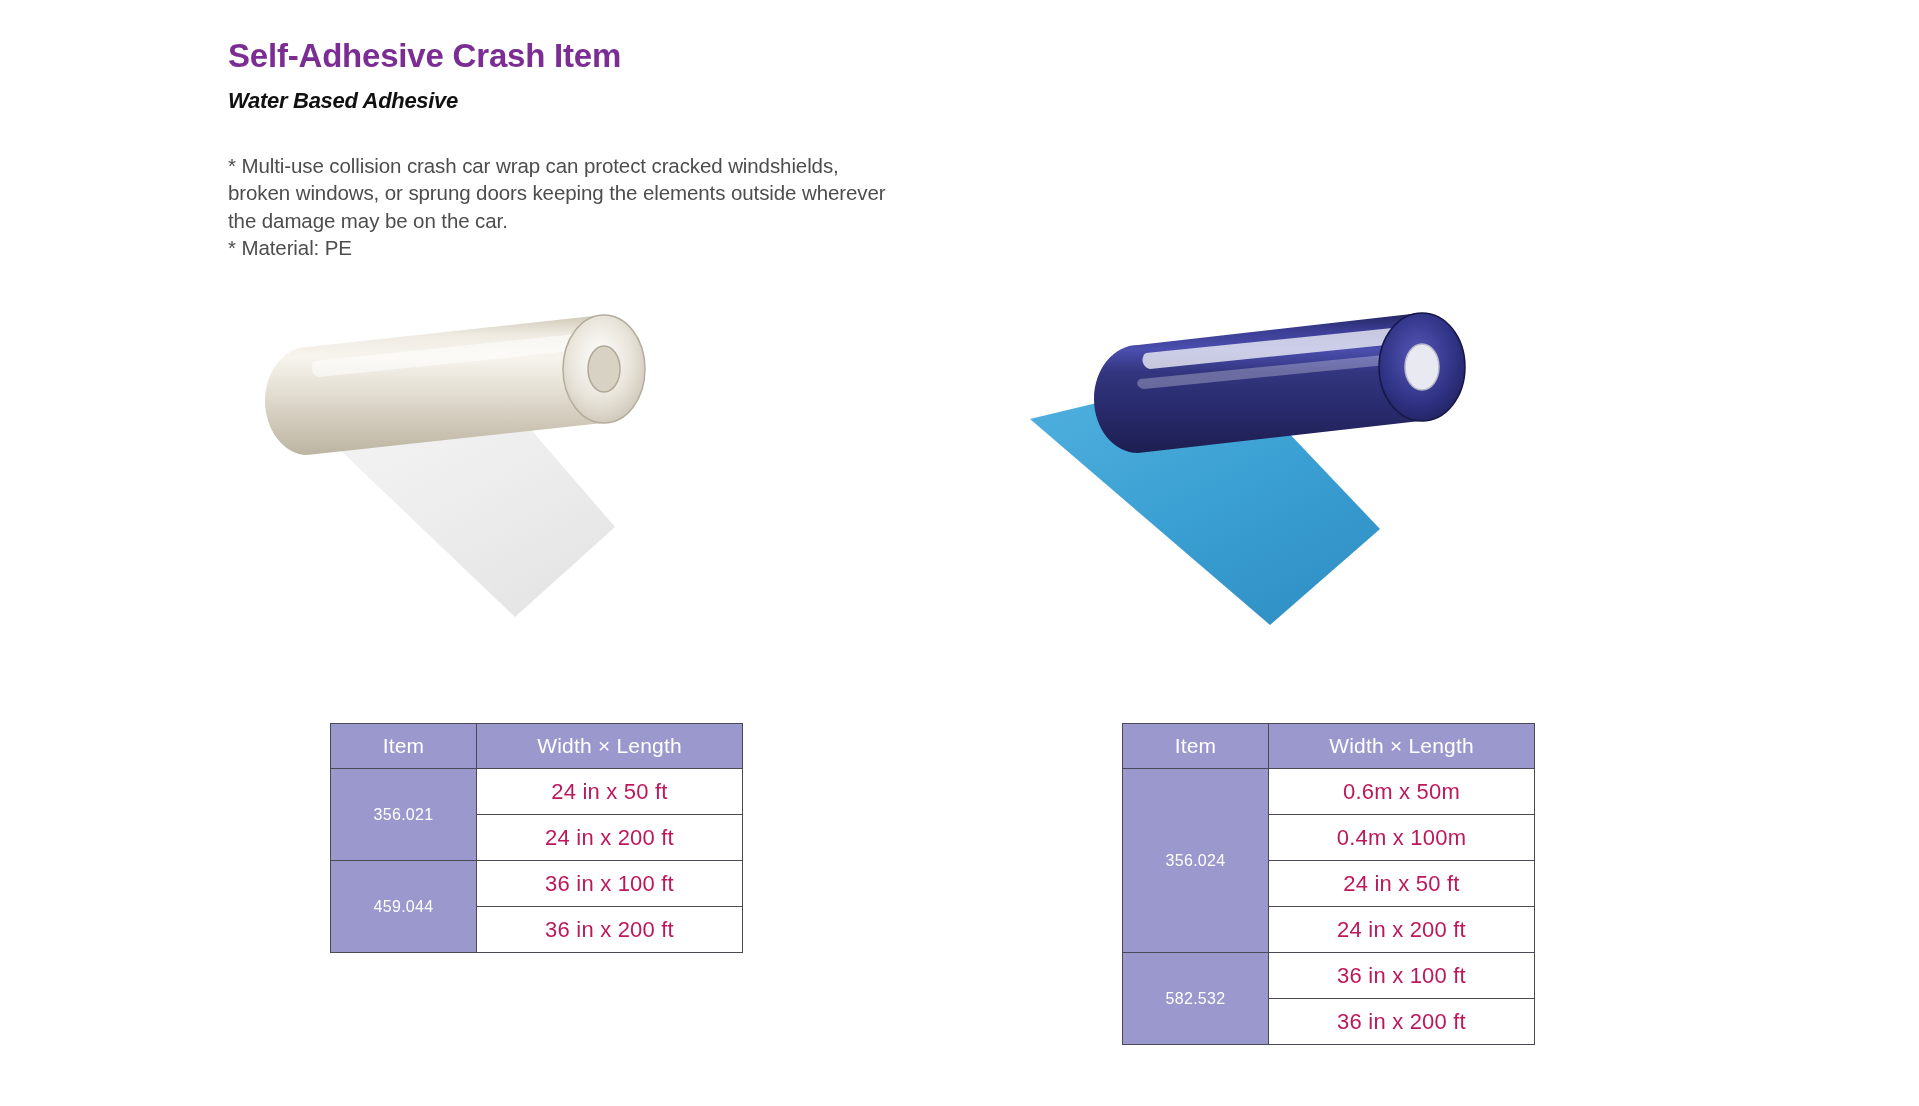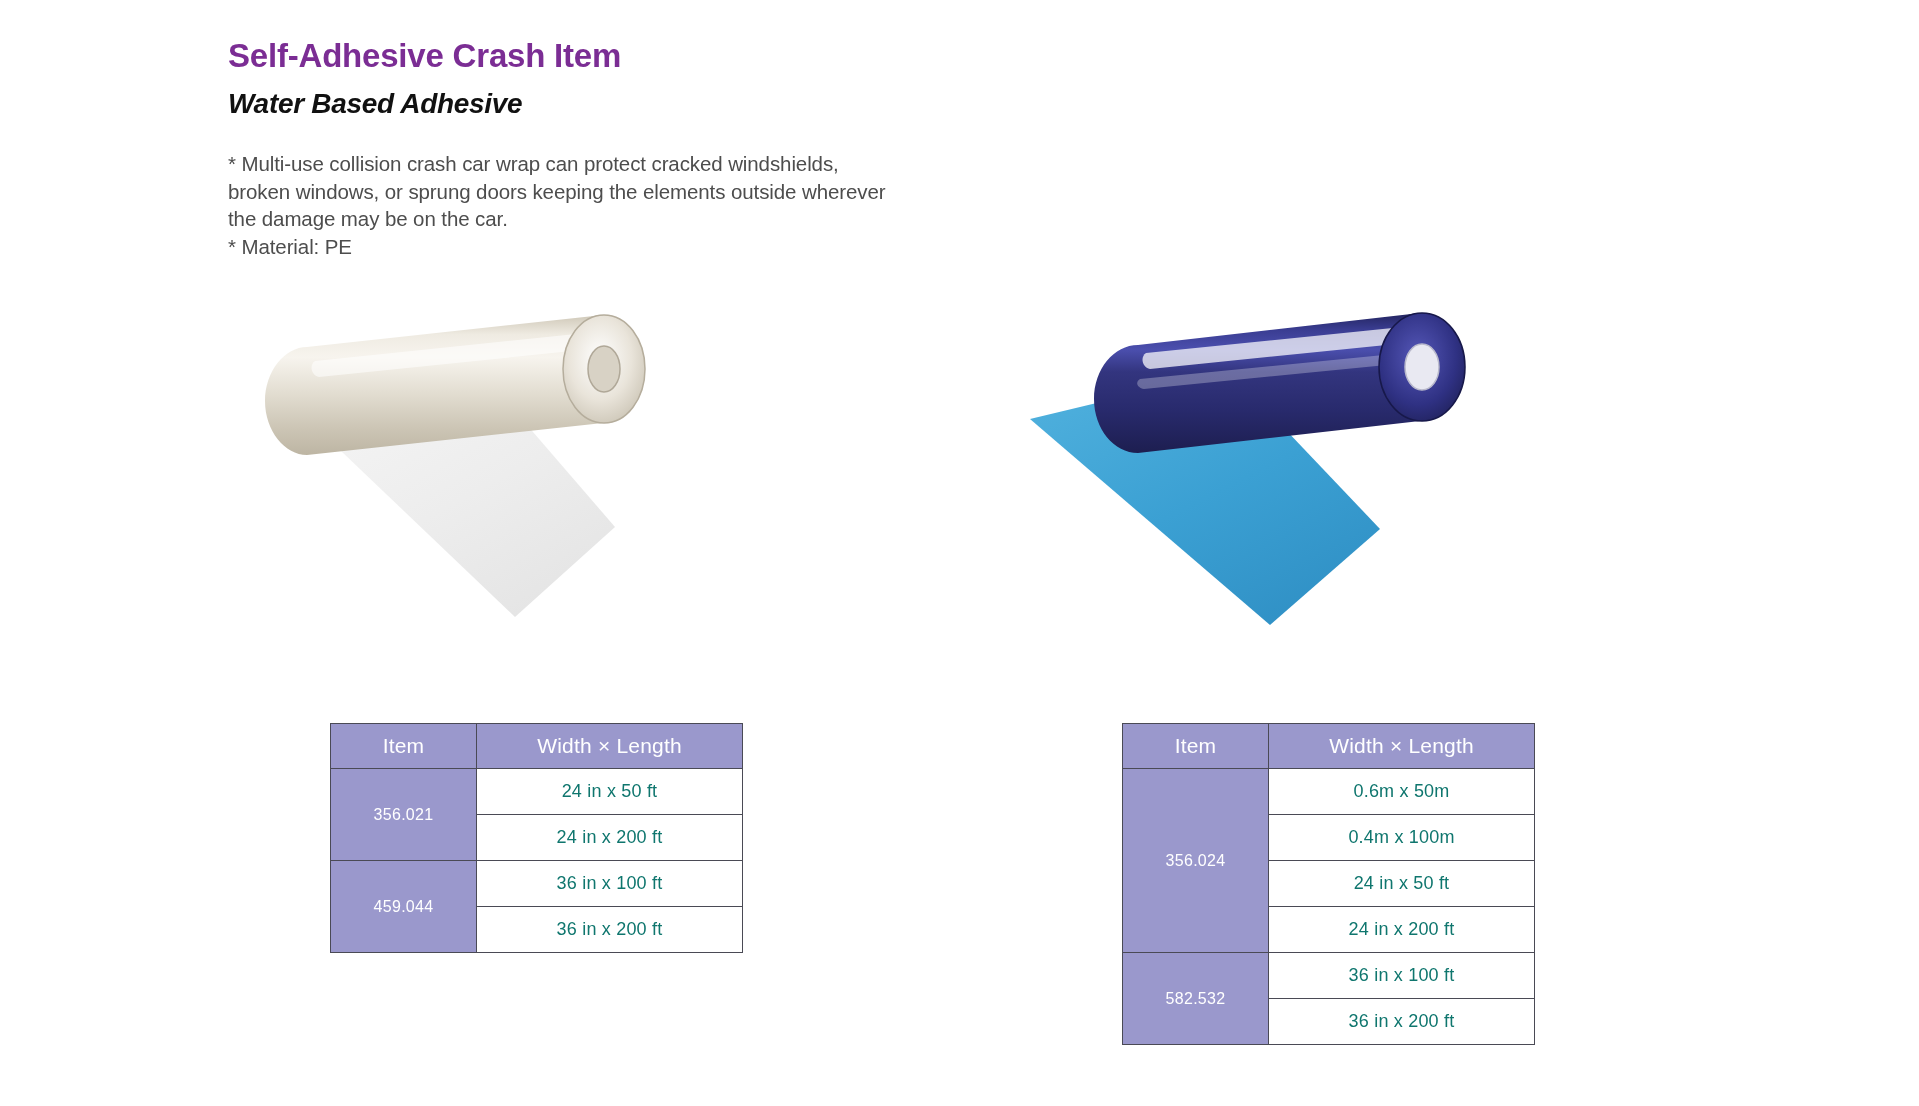--- a/index.html
+++ b/index.html
@@ -25,29 +25,29 @@
   }
   .product-title {
     font-size: 33px;
     font-weight: bold;
     color: #7b2d94;
     letter-spacing: -0.2px;
     margin: 0;
     line-height: 1.1;
   }
   .product-subtitle {
-    font-size: 28px;
+    font-size: 22px;
     font-style: italic;
     color: #111111;
     margin: 14px 0 12px 0;
     line-height: 1.15;
     letter-spacing: -0.3px;
   }
   .description {
-    margin-top: 30px;
+    margin-top: 38px;
     font-size: 20.5px;
     line-height: 27.5px;
     color: #4d4d4d;
     white-space: pre-line;
     letter-spacing: -0.1px;
   }
 
   
   .product-figure {
     position: absolute;
@@ -84,22 +84,22 @@
   .col-size   { width: 266px; }
 
   .cell-item {
     background: #9a98cc;
     color: #ffffff;
     font-size: 16px;
     letter-spacing: 0.3px;
   }
   .cell-size {
     background: #ffffff;
-    color: #0f766e;
-    font-size: 18px;
+    color: #be185d;
+    font-size: 22px;
     height: 45px;
     letter-spacing: 0.2px;
   }
 </style>
 </head>
 <body>
 
 <div class="header">
   <h1 class="product-title">Self-Adhesive Crash Item</h1>
   <h2 class="product-subtitle">Water Based Adhesive</h2>

